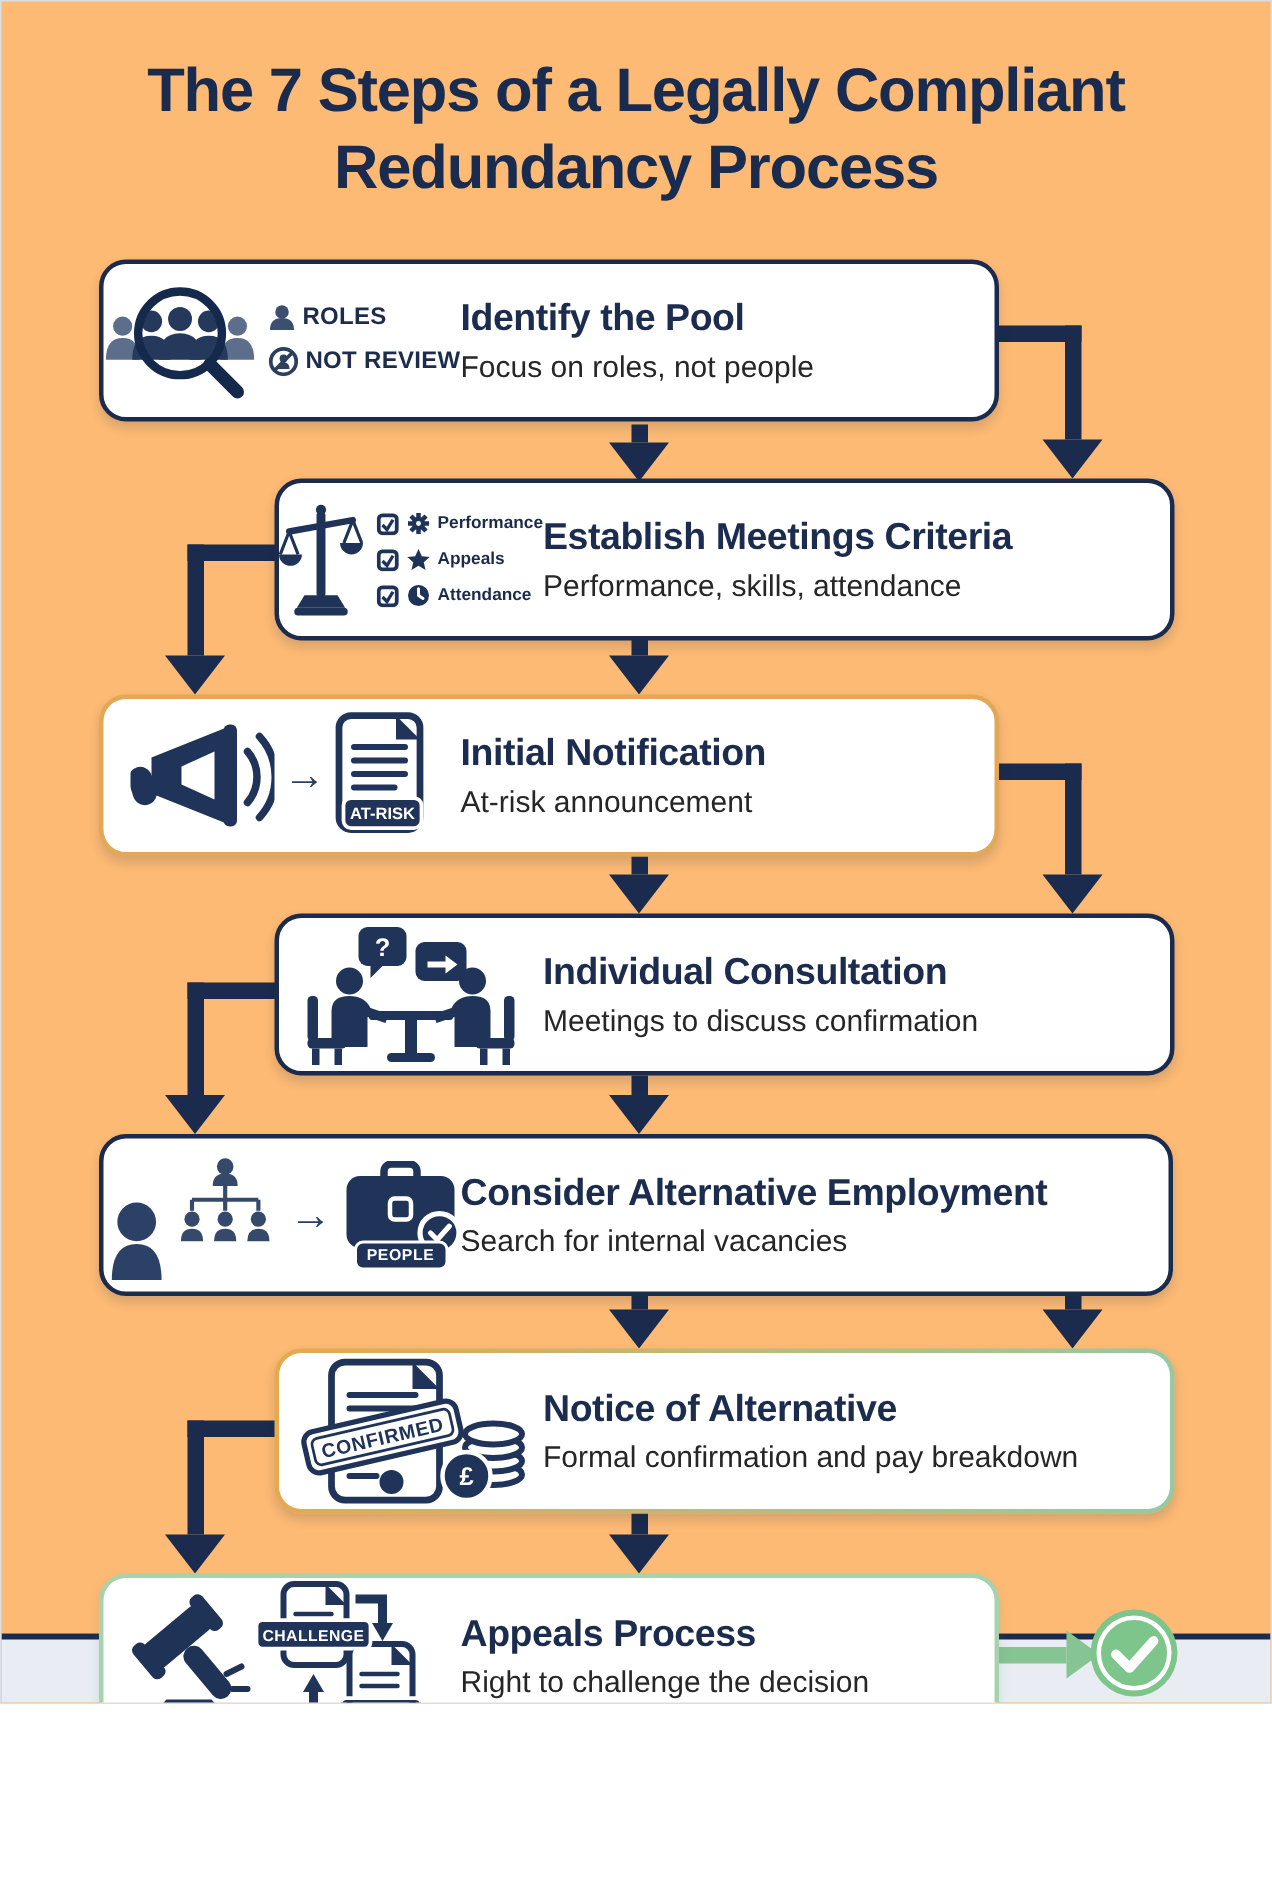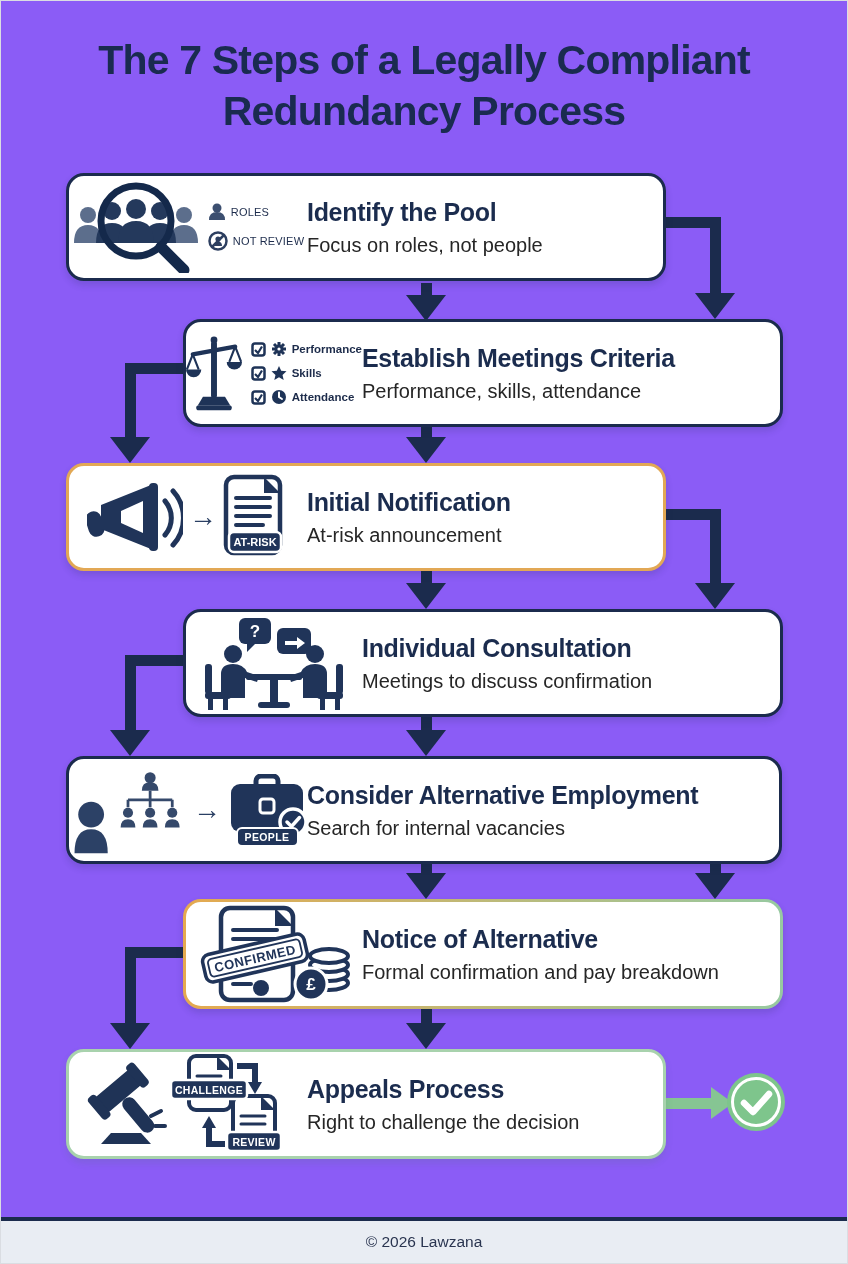--- a/index.html
+++ b/index.html
@@ -1,21 +1,21 @@
 <!DOCTYPE html>
 <html><head>
 <meta charset="utf-8">
 <style>
   :root{
     --navy:#1b2b4d; --ink:#203459; --ink2:#2c4166; --ink3:#5c6e8c;
     --orange:#e2a855; --green:#a8d2ad; --succ:#7ec58c; --garr:#86c593;
   }
   *{box-sizing:border-box;margin:0;padding:0}
   body{background:#fff;font-family:"Liberation Sans",sans-serif;}
-  .page{position:relative;width:848px;height:1264px;background:#8b5cf6;border:1px solid #dadde2;overflow:hidden}
+  .page{position:relative;width:848px;height:1136px;background:#fdba74;border:1px solid #dadde2;overflow:hidden}
   .main-title{position:absolute;top:34px;left:0;width:100%;text-align:center;
     font-size:41px;line-height:1.24;font-weight:800;color:#1a2b50;letter-spacing:-.8px}
   
   .step{position:absolute;background:#fff;border:3px solid var(--navy);border-radius:18px;
     display:flex;align-items:center;box-shadow:0 4px 7px rgba(20,35,70,.16);z-index:2}
   .s1{left:65px;top:172px;width:600px;height:108px}
   .s2{left:182px;top:318px;width:600px;height:108px}
   .s3{left:65px;top:462px;width:600px;height:108px;border-color:var(--orange)}
   .s4{left:182px;top:608px;width:600px;height:108px}
   .s5{left:65px;top:755px;width:716px;height:108px}
@@ -25,21 +25,21 @@
   .s7{left:65px;top:1048px;width:600px;height:110px;border-color:var(--green);box-shadow:0 4px 7px rgba(60,120,80,.14)}
   .icon-zone{display:flex;align-items:center;justify-content:center;flex:none}
   .iz-wide{width:238px}.iz-mid{width:176px}
   .text-zone{display:flex;flex-direction:column;gap:7px;padding-right:10px}
   .step-title{font-size:25px;font-weight:800;color:#1b2c4e;letter-spacing:-.3px}
   .step-sub{font-size:20px;color:#262626}
   
   .ic{display:flex;align-items:center}
   .lblcol{display:flex;flex-direction:column;gap:10px;margin-left:6px}
   .lblrow{display:flex;align-items:center;gap:5px}
-  .minilbl{font-size:11px;font-weight:400;color:#1d2c4c;letter-spacing:.2px;white-space:nowrap}
+  .minilbl{font-size:16px;font-weight:700;color:#1d2c4c;letter-spacing:.2px;white-space:nowrap}
   .chk-col{display:flex;flex-direction:column;gap:8px;margin-left:7px}
   .chk-row{display:flex;align-items:center;gap:5px}
   .chk-lbl{font-size:11.5px;font-weight:600;color:#1c2b4a;white-space:nowrap}
   .garrow{font-size:28px;font-weight:700;color:#2a3f63;margin:0 6px}
   .bc-wrap{display:flex;flex-direction:column;align-items:center}
   .vbadge{margin-top:-9px;z-index:3;background:var(--ink);color:#fff;font-size:10.5px;font-weight:800;
      letter-spacing:.4px;border:2px solid #fff;border-radius:6px;padding:2px 7px}
   
   .sv,.sh{position:absolute;background:var(--navy);z-index:1}
   .sv{width:11px}.sh{height:11px}
@@ -132,21 +132,21 @@
           <span class="chk-lbl">Performance</span>
         </div>
         <div class="chk-row">
           <svg width="15" height="15" viewBox="0 0 15 15">
             <rect x="1.5" y="1.5" width="12" height="12" rx="2.5" fill="#fff" stroke="#1e3357" stroke-width="2.5"></rect>
             <path d="M4 8 L7 11 L11 4.5" fill="none" stroke="#1e3357" stroke-width="2.2"></path>
             </svg>
           <svg width="16" height="16" viewBox="0 0 16 16">
             <polygon points="8,1 10.2,5.8 15.5,6.3 11.5,9.9 12.7,15 8,12.2 3.3,15 4.5,9.9 0.5,6.3 5.8,5.8" fill="#1e3357"></polygon>
             </svg>
-          <span class="chk-lbl">Skills</span>
+          <span class="chk-lbl">Appeals</span>
         </div>
         <div class="chk-row">
           <svg width="15" height="15" viewBox="0 0 15 15">
             <rect x="1.5" y="1.5" width="12" height="12" rx="2.5" fill="#fff" stroke="#1e3357" stroke-width="2.5"></rect>
             <path d="M4 8 L7 11 L11 4.5" fill="none" stroke="#1e3357" stroke-width="2.2"></path>
             </svg>
           <svg width="16" height="16" viewBox="0 0 16 16">
             <circle cx="8" cy="8" r="7" fill="#1e3357"></circle>
               <path d="M8 3.5 V8 L11 10" stroke="#fff" stroke-width="2" fill="none" stroke-linecap="round"></path>
             </svg>

